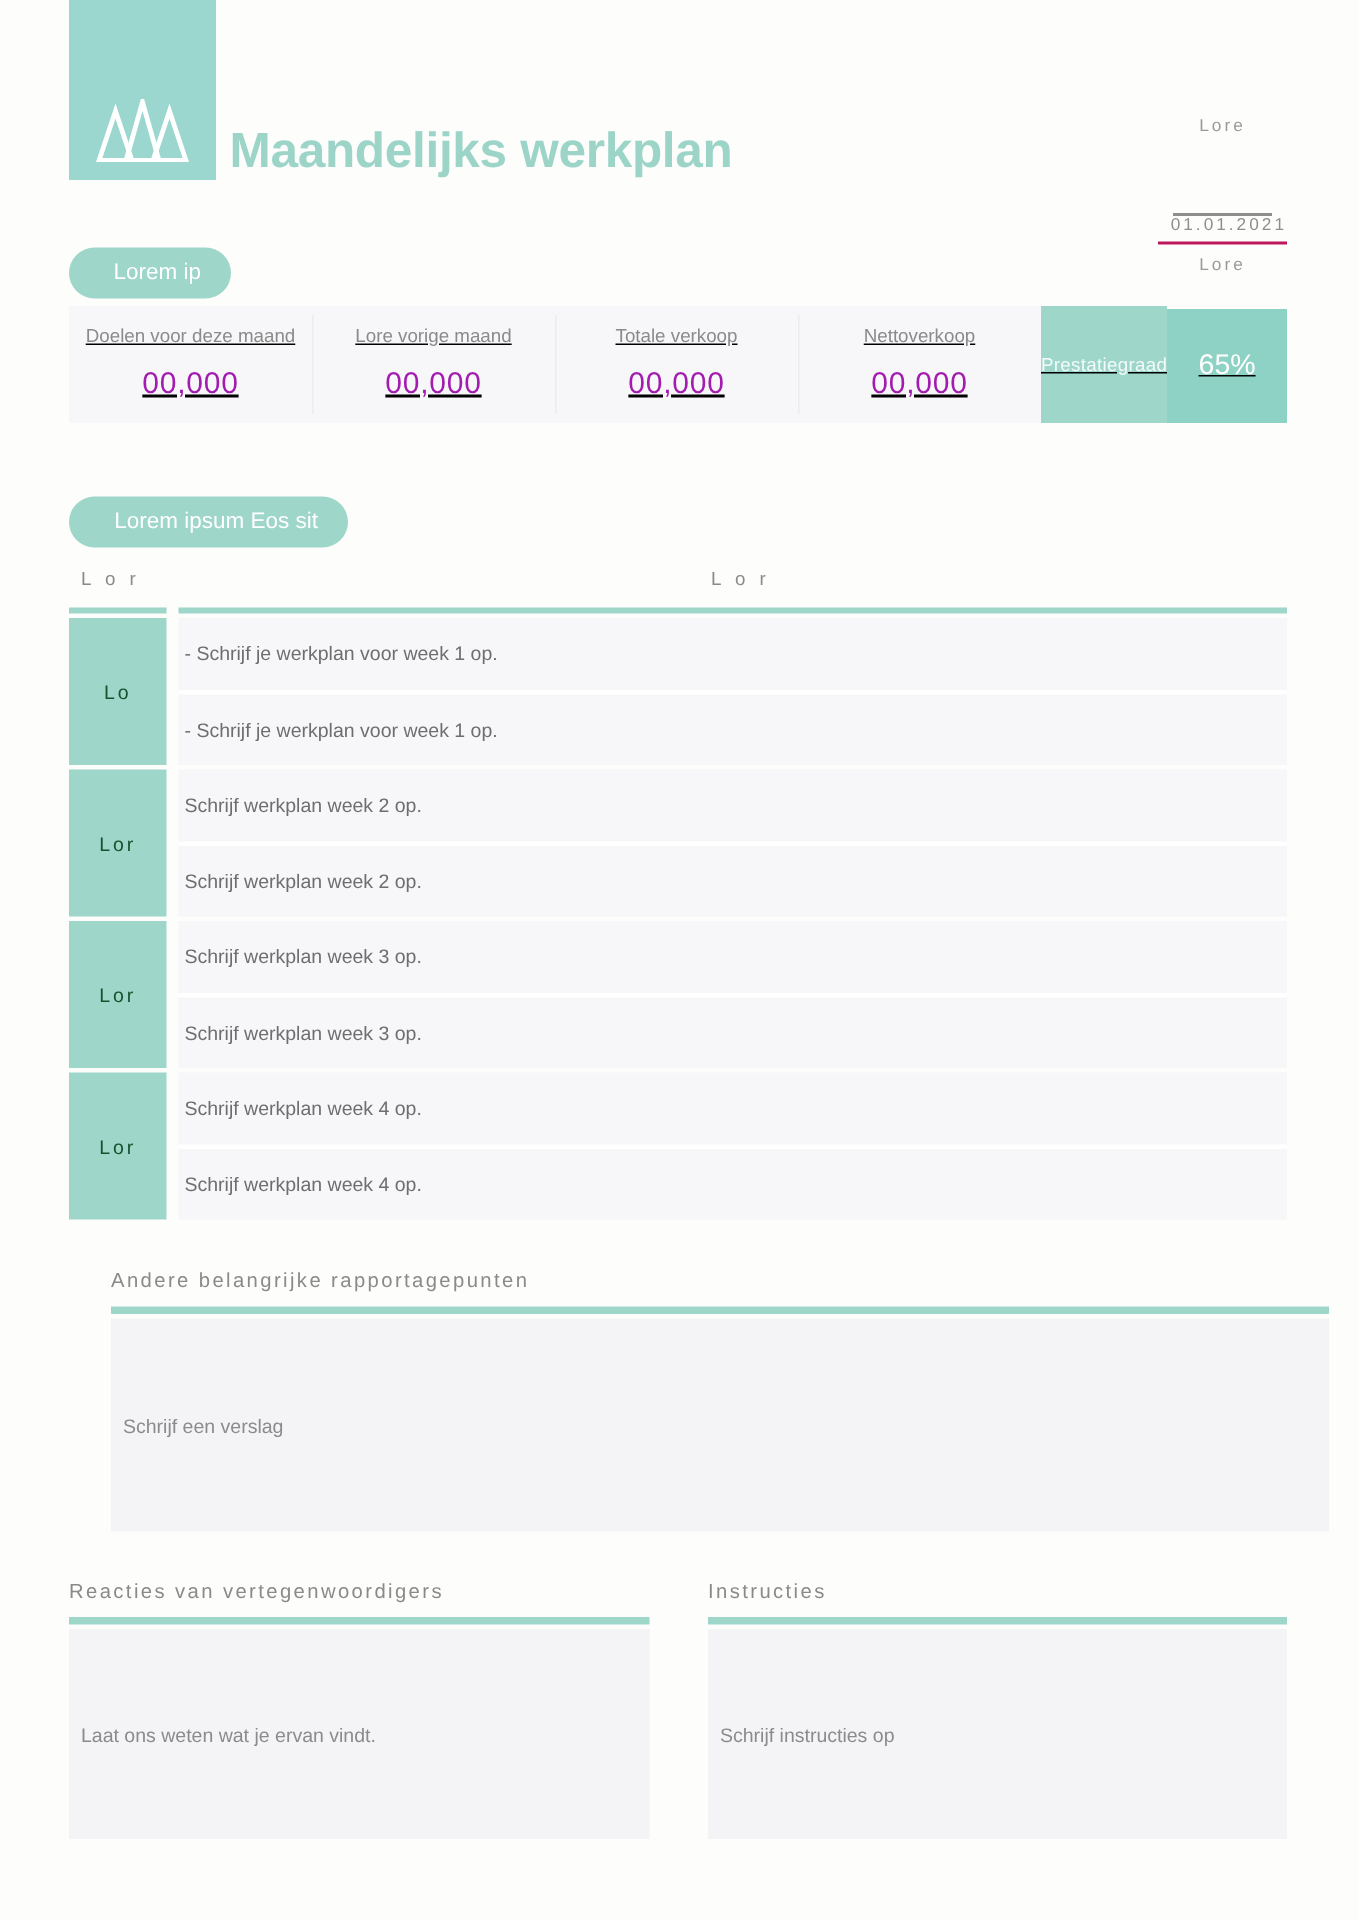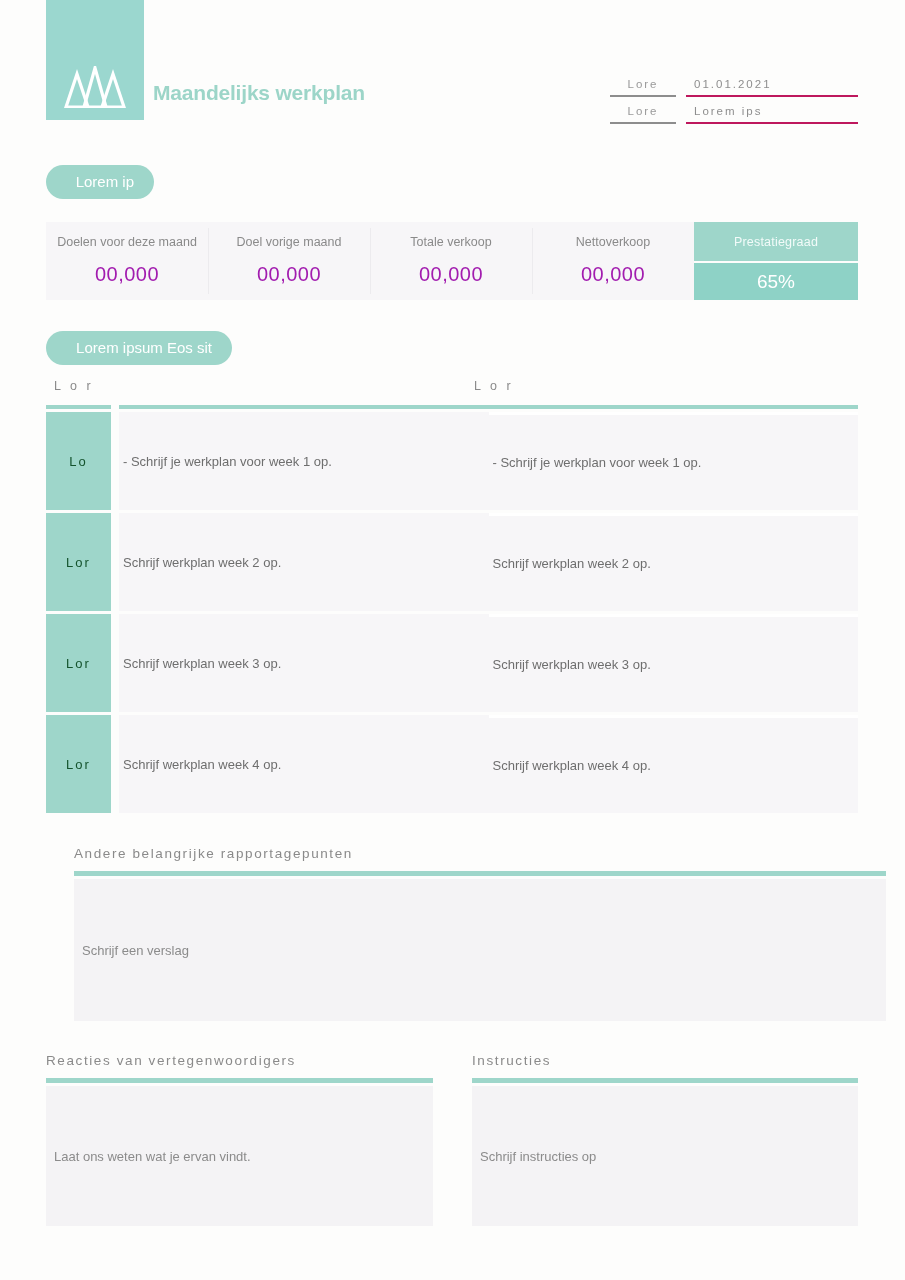--- a/index.html
+++ b/index.html
@@ -42,36 +42,37 @@
   }
   .logo-mark {
     width: 62px;
     height: 42px;
     display: block;
   }
   .doc-title {
     position: absolute;
     left: 153px;
     top: 81px;
-    font-size: 21px;
+    font-size: 33px;
     font-weight: bold;
     color: #9cd5c8;
     letter-spacing: -0.2px;
     white-space: nowrap;
   }
   .meta {
     position: absolute;
     right: 47px;
     top: 78px;
     width: 248px;
   }
   .meta-row {
     display: flex;
     align-items: flex-end;
     margin-bottom: 8px;
+    flex-direction: column;
   }
   .meta-label {
     width: 66px;
     flex: 0 0 66px;
     font-size: 11.5px;
     letter-spacing: 2px;
     color: #9a9a9a;
     text-align: center;
     padding-bottom: 5px;
     border-bottom: 2px solid #8d8d8d;
@@ -114,24 +115,25 @@
     left: 46px;
     top: 331px;
     min-width: 186px;
     text-align: right;
   }
 
   
   .stats {
     position: absolute;
     left: 46px;
-    top: 222px;
+    top: 204px;
     width: 812px;
     height: 78px;
     display: flex;
+    text-decoration: underline;
   }
   .stat-cell {
     flex: 1 1 0;
     background: #f7f6f8;
     position: relative;
     display: flex;
     flex-direction: column;
     align-items: center;
     justify-content: flex-start;
     padding-top: 13px;
@@ -153,21 +155,21 @@
   }
   .stat-value {
     font-size: 20px;
     color: #a21caf;
     margin-top: 14px;
     letter-spacing: 0.5px;
   }
   .perf-cell {
     flex: 0 0 164px;
     display: flex;
-    flex-direction: column;
+    flex-direction: row;
     background: transparent;
   }
   .perf-head {
     flex: 0 0 39px;
     background: #9ed6ca;
     color: #f2fbf9;
     font-size: 12.5px;
     display: flex;
     align-items: center;
     justify-content: center;
@@ -241,20 +243,21 @@
     justify-content: center;
     height: 98px;
     box-sizing: border-box;
   }
   .week-gap {
     flex: 0 0 8px;
   }
   .task-col {
     flex: 1 1 auto;
     display: flex;
+    flex-direction: column;
   }
   .task-cell {
     flex: 1 1 0;
     background: #f7f6f8;
     display: flex;
     align-items: center;
     font-size: 13px;
     color: #6e6e6e;
     padding-left: 4px;
     box-sizing: border-box;
@@ -339,21 +342,21 @@
   </div>
 
   <div class="pill pill-sales">Lorem ip</div>
 
   <div class="stats">
     <div class="stat-cell">
       <div class="stat-label">Doelen voor deze maand</div>
       <div class="stat-value">00,000</div>
     </div>
     <div class="stat-cell">
-      <div class="stat-label">Doel vorige maand</div>
+      <div class="stat-label">Lore vorige maand</div>
       <div class="stat-value">00,000</div>
     </div>
     <div class="stat-cell">
       <div class="stat-label">Totale verkoop</div>
       <div class="stat-value">00,000</div>
     </div>
     <div class="stat-cell">
       <div class="stat-label">Nettoverkoop</div>
       <div class="stat-value">00,000</div>
     </div>

